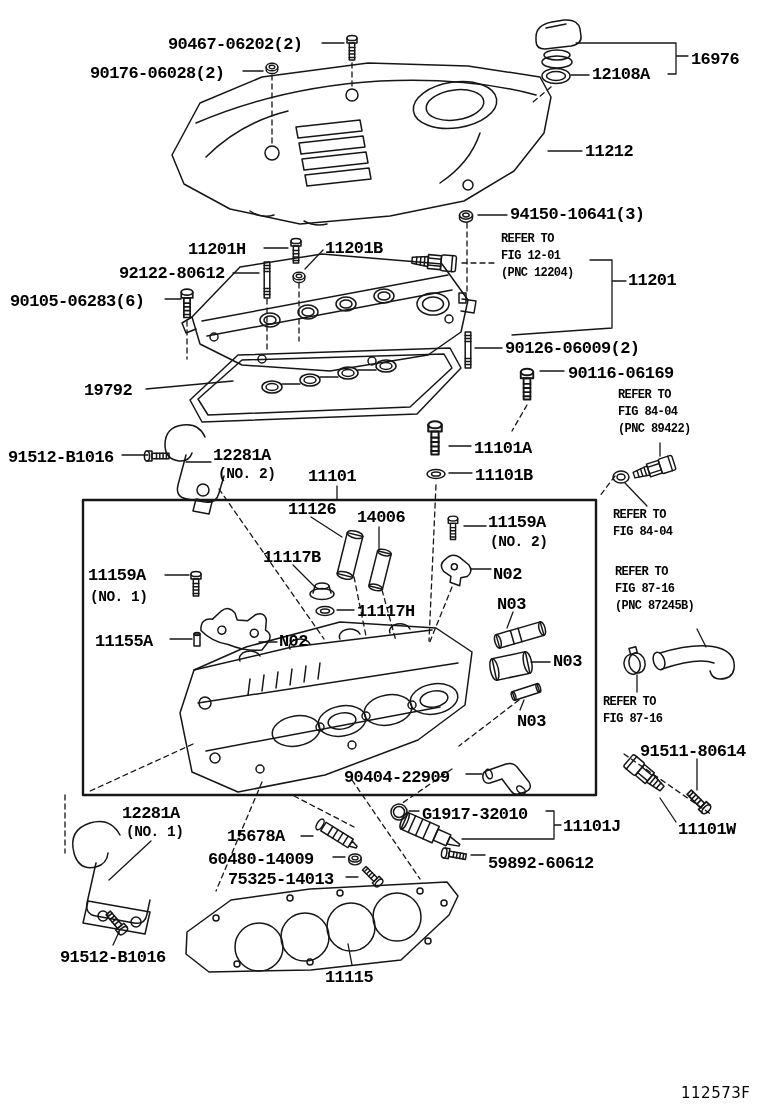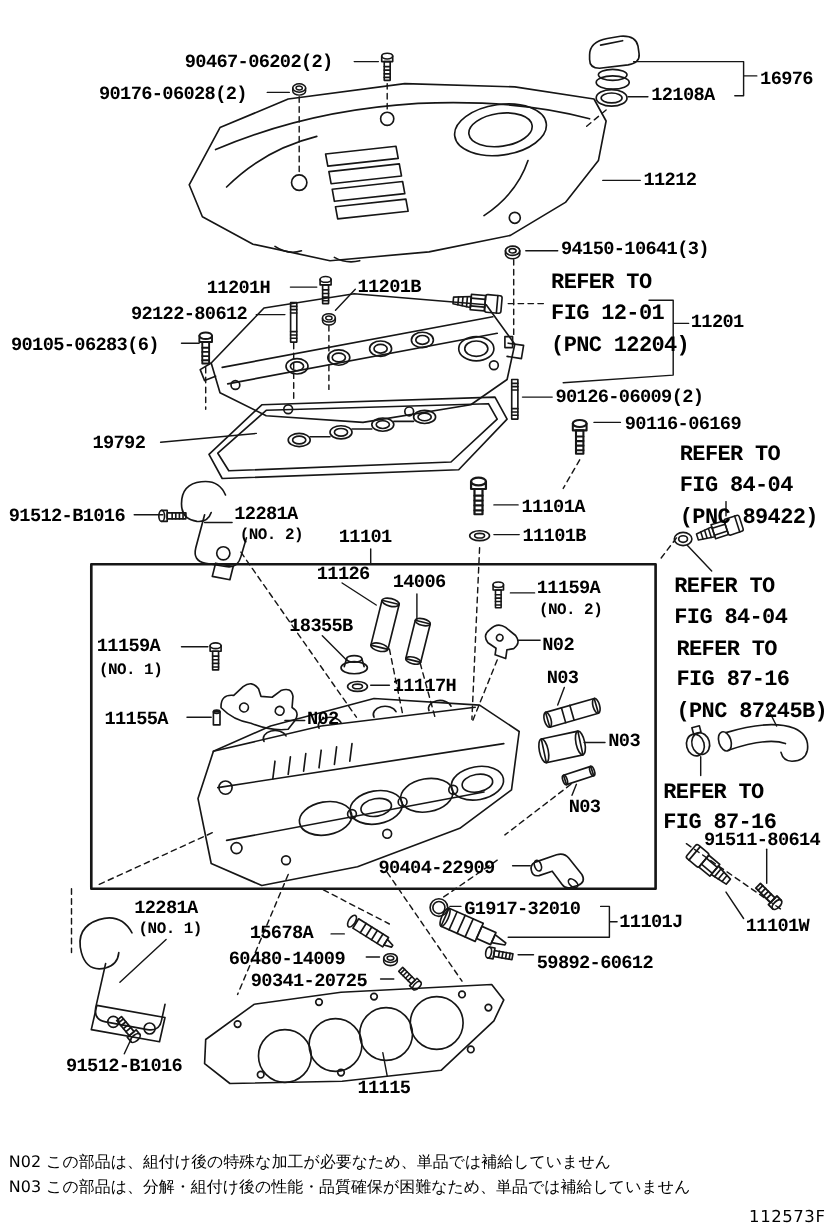--- a/index.html
+++ b/index.html
@@ -2,28 +2,28 @@
 <html><head>
 <meta charset="utf-8">
 <style>
   * { margin:0; padding:0; box-sizing:border-box; }
   html,body { background:#ffffff; }
   body {
     width:760px; height:1112px; position:relative; overflow:hidden;
     font-family:"Liberation Mono","DejaVu Sans Mono",monospace;
     color:#000;
   }
-  .stage { position:absolute; left:0; top:16px; width:760px; height:908px; }
+  .stage { position:absolute; left:0; top:3px; width:760px; height:908px; }
   svg.art { position:absolute; left:0; top:0; }
   .label {
     position:absolute; font-weight:700; font-size:17px; line-height:1.12;
     letter-spacing:-0.6px; white-space:pre-line; color:#000;
   }
   .label.sub { font-size:14.5px; letter-spacing:-0.5px; }
-  .label.refer { font-size:20px; line-height:1.42; }
+  .label.refer { font-size:12px; line-height:1.42; }
   .note {
     position:absolute; font-size:14.5px; font-weight:400;
     font-family:"DejaVu Sans","Liberation Sans",sans-serif; white-space:pre;
   }
   .doccode {
     position:absolute; font-size:15px; font-weight:400;
     font-family:"DejaVu Sans","Liberation Sans",sans-serif; letter-spacing:0.5px;
   }
 </style>
 </head>
@@ -390,21 +390,21 @@
 <div class="label" style="left:8px;top:445px">91512-B1016</div>
 <div class="label" style="left:213px;top:443px">12281A</div>
 <div class="label sub" style="left:218px;top:463px">(NO. 2)</div>
 <div class="label" style="left:474px;top:436px">11101A</div>
 <div class="label" style="left:475px;top:463px">11101B</div>
 <div class="label" style="left:308px;top:464px">11101</div>
 <div class="label" style="left:288px;top:497px">11126</div>
 <div class="label" style="left:357px;top:505px">14006</div>
 <div class="label" style="left:488px;top:510px">11159A</div>
 <div class="label sub" style="left:490px;top:531px">(NO. 2)</div>
-<div class="label" style="left:263px;top:545px">18355B</div>
+<div class="label" style="left:263px;top:545px">11117B</div>
 <div class="label" style="left:493px;top:562px">N02</div>
 <div class="label" style="left:497px;top:592px">N03</div>
 <div class="label refer" style="left:613px;top:504px">REFER TO
 FIG 84-04</div>
 <div class="label" style="left:88px;top:563px">11159A</div>
 <div class="label sub" style="left:90px;top:586px">(NO. 1)</div>
 <div class="label" style="left:357px;top:599px">11117H</div>
 <div class="label" style="left:95px;top:629px">11155A</div>
 <div class="label" style="left:279px;top:629px">N02</div>
 <div class="label refer" style="left:615px;top:561px">REFER TO
@@ -417,21 +417,19 @@
 <div class="label" style="left:640px;top:739px">91511-80614</div>
 <div class="label" style="left:344px;top:765px">90404-22909</div>
 <div class="label" style="left:422px;top:802px">G1917-32010</div>
 <div class="label" style="left:563px;top:814px">11101J</div>
 <div class="label" style="left:678px;top:817px">11101W</div>
 <div class="label" style="left:488px;top:851px">59892-60612</div>
 <div class="label" style="left:122px;top:801px">12281A</div>
 <div class="label sub" style="left:126px;top:821px">(NO. 1)</div>
 <div class="label" style="left:227px;top:824px">15678A</div>
 <div class="label" style="left:208px;top:847px">60480-14009</div>
-<div class="label" style="left:228px;top:867px">90341-20725</div>
+<div class="label" style="left:228px;top:867px">75325-14013</div>
 <div class="label" style="left:60px;top:945px">91512-B1016</div>
 <div class="label" style="left:325px;top:965px">11115</div>
 
-<div class="note" style="left:8px;top:1031px">N02 この部品は、組付け後の特殊な加工が必要なため、単品では補給していません</div>
-<div class="note" style="left:8px;top:1054px">N03 この部品は、分解・組付け後の性能・品質確保が困難なため、単品では補給していません</div>
 <div class="doccode" style="left:681px;top:1081px">112573F</div>
 
 </div>
 
 </body></html>

